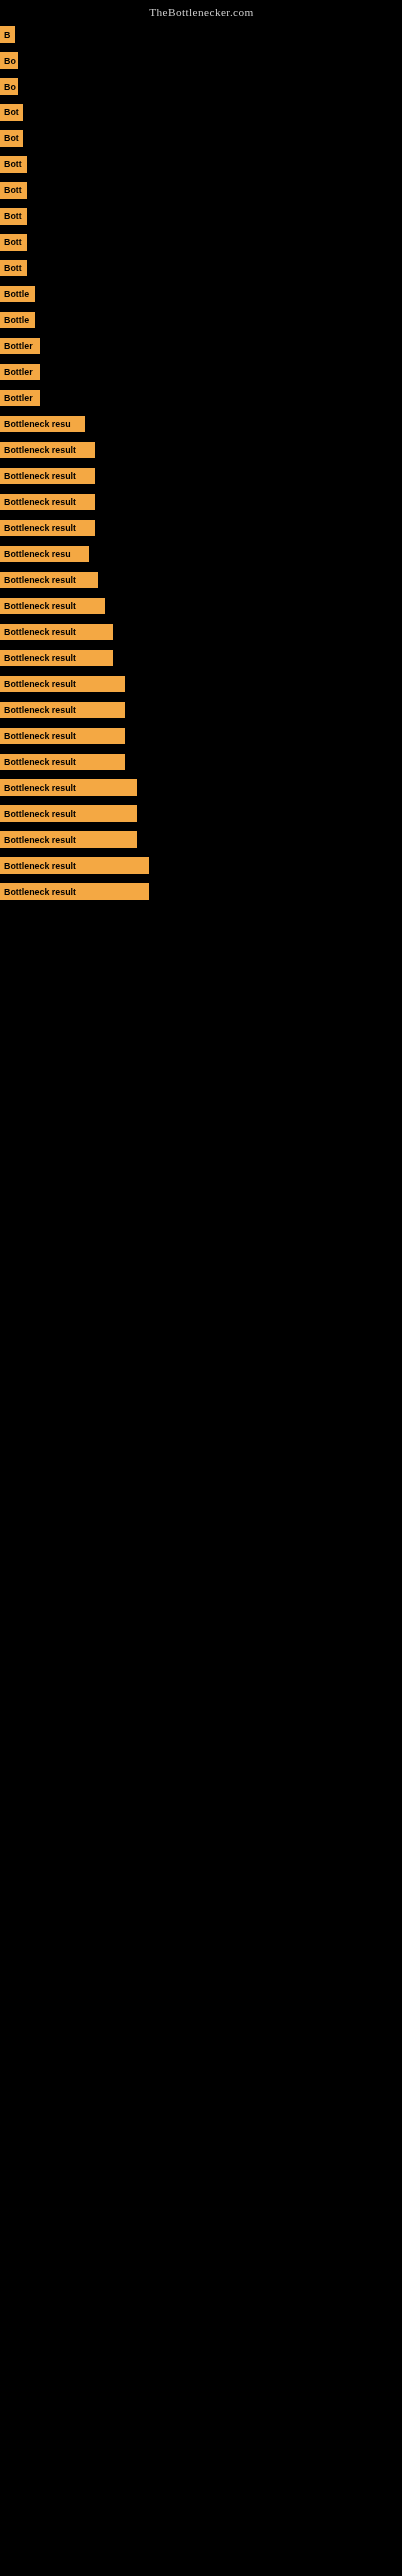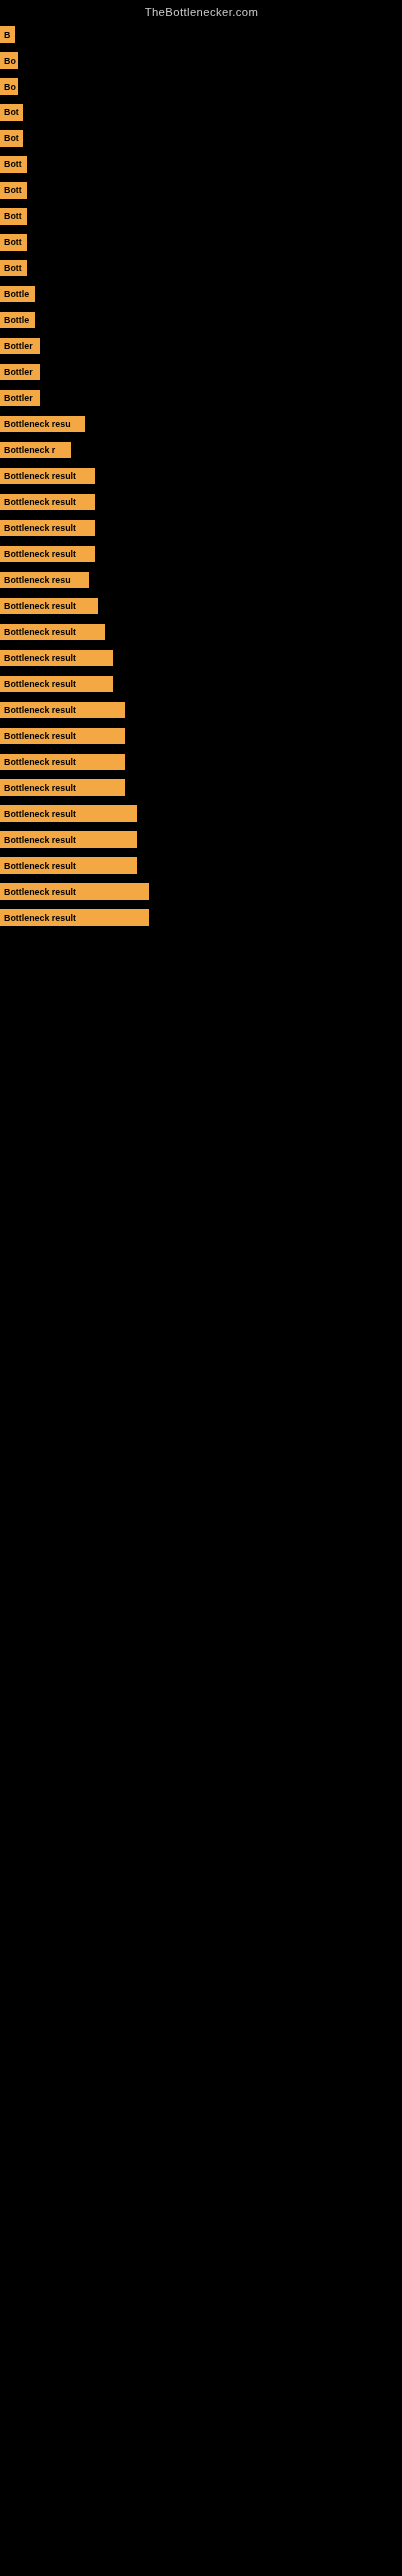--- a/index.html
+++ b/index.html
@@ -13,20 +13,21 @@
       min-height: 2576px;
       font-family: Arial, sans-serif;
       position: relative;
     }
     .site-title {
       color: #cccccc;
       font-size: 11.3px;
       text-align: center;
       padding: 6.4px 0 3.2px 0;
       letter-spacing: 0.4px;
+      font-family: Liberation Serif, serif;
     }
     .row {
       display: flex;
       align-items: center;
       margin-bottom: 0px;
       padding: 4.8px 0;
     }
     .label-box {
       background-color: #f4a843;
       color: #000;
@@ -108,24 +109,20 @@
     </div>
     <div class="row">
       <span class="label-box" style="width: 40px;">Bottler</span>
       <span class="black-bar" style="width: 322px;"></span>
     </div>
     <div class="row">
       <span class="label-box" style="width: 85px;">Bottleneck resu</span>
       <span class="black-bar" style="width: 278px;"></span>
     </div>
     <div class="row">
-      <span class="label-box" style="width: 71px;">Bottleneck r</span>
-      <span class="black-bar" style="width: 291px;"></span>
-    </div>
-    <div class="row">
       <span class="label-box" style="width: 95px;">Bottleneck result</span>
       <span class="black-bar" style="width: 267px;"></span>
     </div>
     <div class="row">
       <span class="label-box" style="width: 95px;">Bottleneck result</span>
       <span class="black-bar" style="width: 267px;"></span>
     </div>
     <div class="row">
       <span class="label-box" style="width: 95px;">Bottleneck result</span>
       <span class="black-bar" style="width: 267px;"></span>

